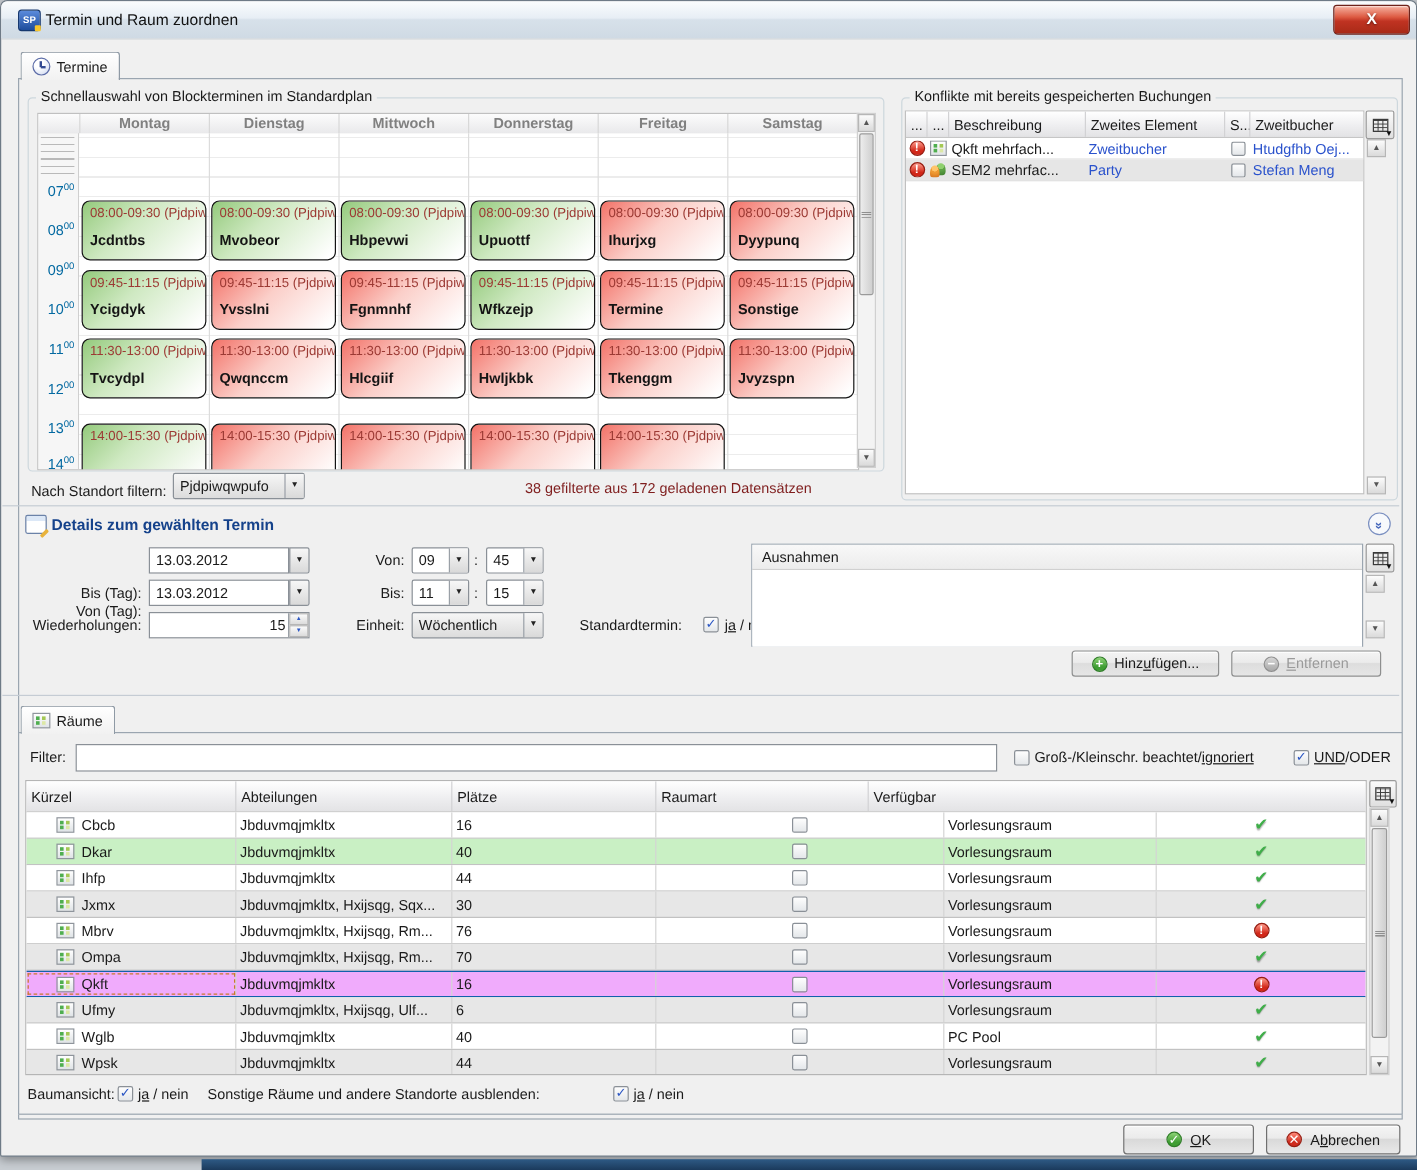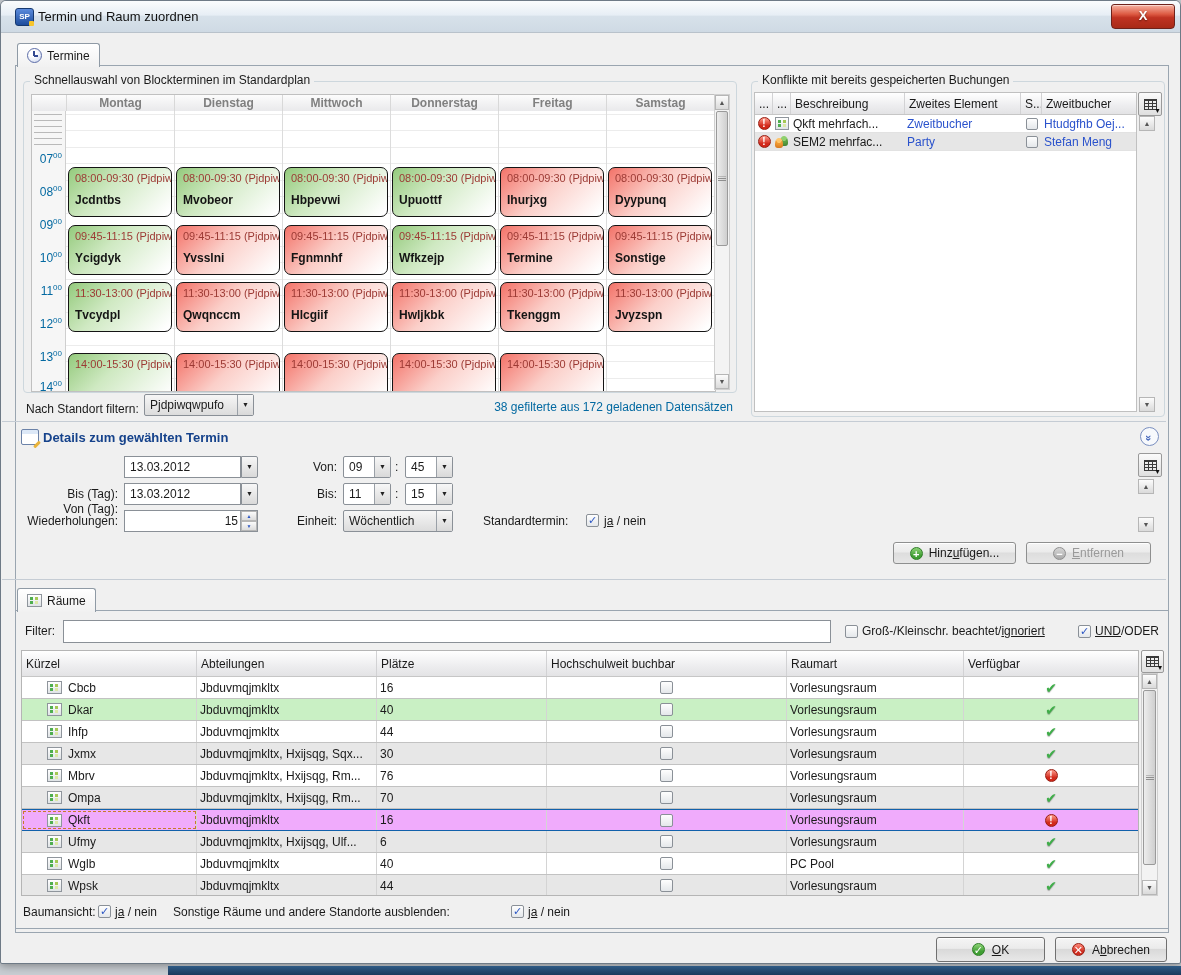--- a/index.html
+++ b/index.html
@@ -177,21 +177,21 @@
   .circ{display:inline-block;width:13px;height:13px;border-radius:50%;box-sizing:border-box;color:#fff;
       font-weight:bold;font-size:11px;line-height:12px;text-align:center;}
   .circ.green{background:linear-gradient(#8ed377,#3f9e33 70%);border:1px solid #2e7d27;}
   .circ.gray{background:linear-gradient(#d6d6d6,#a9a9a9);border:1px solid #8f8f8f;}
   .circ.red{background:linear-gradient(#ff8a7a,#cf2c1e 70%);border:1px solid #971d12;}
 
   .footer-btn{position:absolute;height:25px;box-sizing:border-box;border:1px solid #707070;border-radius:3px;
       background:linear-gradient(#f5f5f5,#ebebeb 45%,#d9d9d9 50%,#e8e8e8);display:flex;align-items:center;
       justify-content:center;gap:7px;font-size:12px;cursor:pointer;box-shadow:inset 0 1px 0 #fff;}
 
-  .status-text{position:absolute;text-align:right;color:#0369a1;}
+  .status-text{position:absolute;text-align:center;color:#7f1d1d;}
   .bottom-strip{position:absolute;left:168px;top:966px;width:1013px;height:9px;
       background:linear-gradient(#2e5a85,#1b3a5c);}
 </style>
 </head>
 <body>
 
 <div class="window">
 
   <div class="titlebar">
     <div class="app-icon">SP</div>
@@ -448,20 +448,24 @@
   </div>
   <div class="mid-label" style="left:280px;top:509px;">Einheit:</div>
   <div class="combo gray" style="left:342px;top:509px;width:110px;">
       <span class="val">Wöchentlich</span>
       <span class="arr">▼</span>
     </div>
   <div class="abs" style="left:482px;top:509px;line-height:22px;">Standardtermin:</div>
   <span class="checkbox abs" style="left:585px;top:513px;">✓</span>
   <div class="abs" style="left:603px;top:509px;line-height:22px;"><span class="u">ja</span><span> / nein</span></div>
 
+  <div class="panel" style="left:625px;top:452px;width:510px;height:86px;">
+    <div class="panel-header">Ausnahmen</div>
+    <div style="height:64px;background:#fff;"></div>
+  </div>
   <div class="grid-btn" style="left:1137px;top:452px;">
       <span class="grid-ico"></span>
     </div>
   <div class="sb-btn abs" style="left:1137px;top:478px;width:16px;">▲</div>
   <div class="sb-btn abs" style="left:1137px;top:516px;width:16px;">▼</div>
 
   <div class="btn" style="left:892px;top:541px;width:123px;">
     <span class="circ green">+</span>
     <span><span>Hinz</span><span class="u">u</span><span>fügen...</span></span>
   </div>
@@ -483,21 +487,20 @@
   <span class="checkbox abs" style="left:844px;top:624px;"></span>
   <div class="abs" style="left:861px;top:619px;line-height:23px;"><span>Groß-/Kleinschr. beachtet/</span><span class="u">ignoriert</span></div>
   <span class="checkbox abs" style="left:1077px;top:624px;">✓</span>
   <div class="abs" style="left:1094px;top:619px;line-height:23px;"><span class="u">UND</span><span>/ODER</span></div>
 
   <div class="abs" style="left:20px;top:649px;width:1118px;height:246px;border:1px solid #b5b5b5;box-sizing:border-box;background:#fff;overflow:hidden;">
     <div class="tbl-header" style="height:26px;">
       <div class="th" style="width:175px;">Kürzel</div>
       <div class="th" style="width:180px;">Abteilungen</div>
       <div class="th" style="width:170px;">Plätze</div>
-      <div class="th" style="width:240px;">Hochschulweit buchbar</div>
       <div class="th" style="width:177px;">Raumart</div>
       <div class="th" style="width:174px;border-right:none;">Verfügbar</div>
     </div>
 
     <div class="room-row" data-bg="white">
       <div class="rc c-kuerzel" style="width:175px;padding-left:25px;gap:6px;">
           <span class="room-icon"></span>
           <span>Cbcb</span>
         </div>
       <div class="rc" style="width:180px;">Jbduvmqjmkltx</div>

